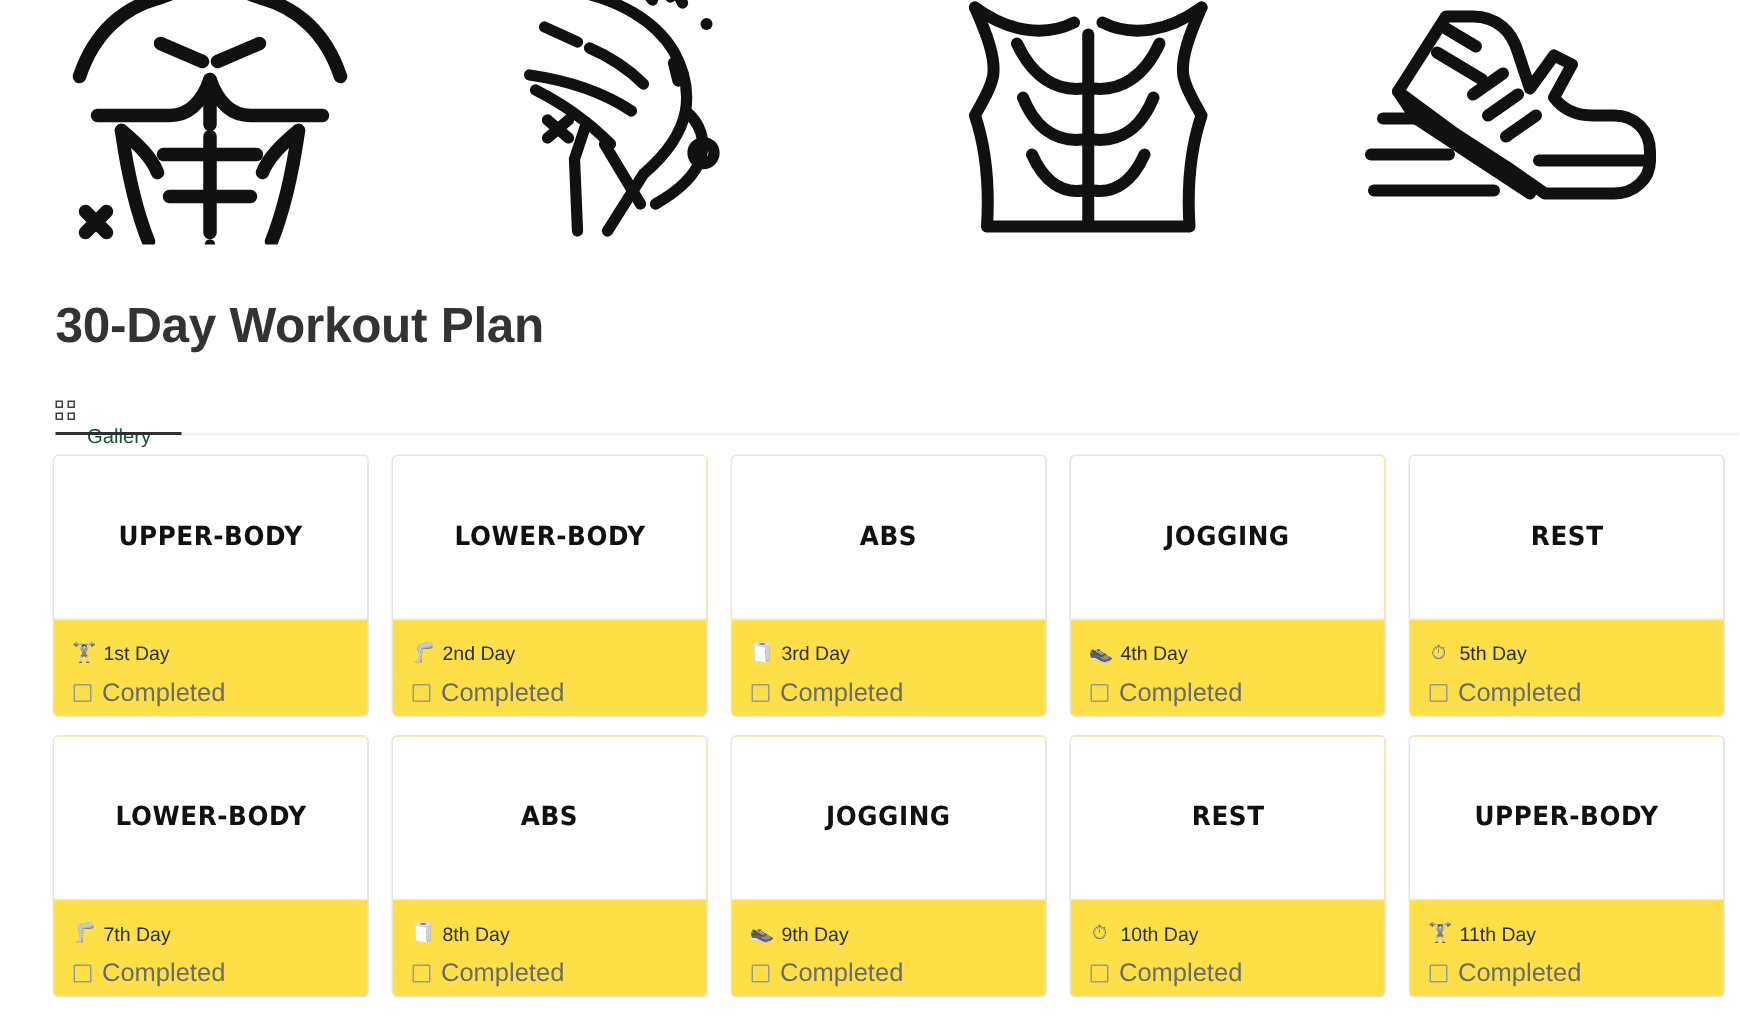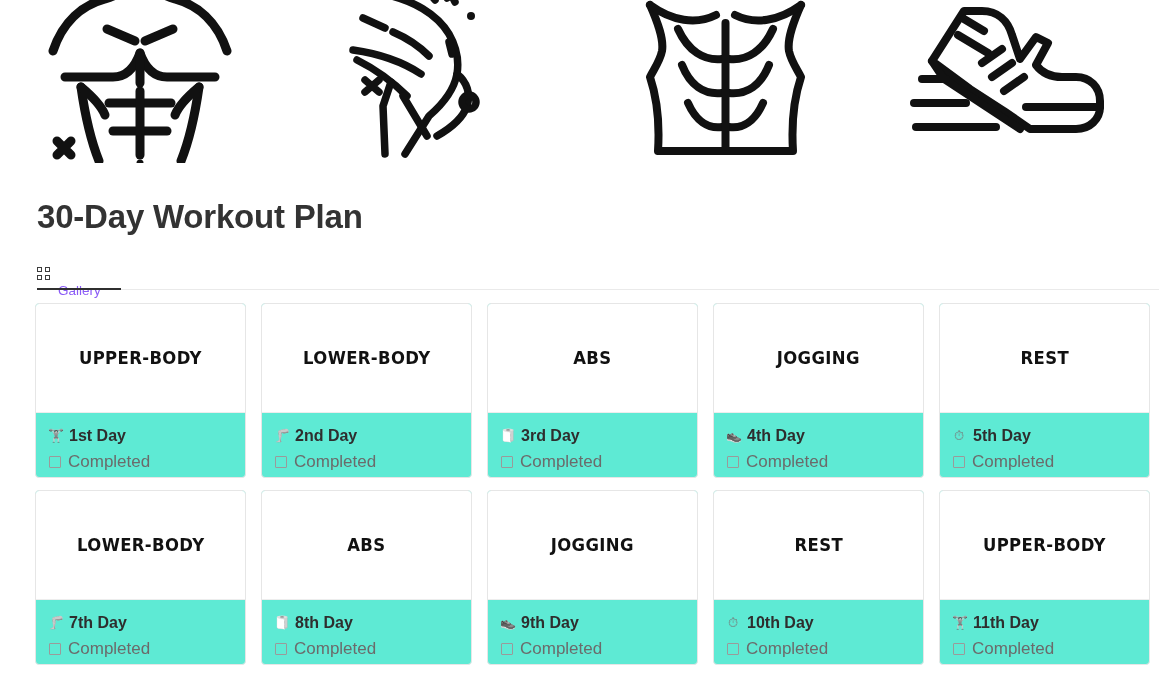--- a/index.html
+++ b/index.html
@@ -47,21 +47,21 @@
   }
   .tab {
     position: absolute; left: 0; top: 0;
     display: flex; align-items: center; gap: 7px;
     height: 32px; padding: 0 6px 0 0;
   }
   .tab-active-underline {
     position: absolute; left: 0; top: 30px; width: 84px; height: 2px;
     background: #2f2f2f;
   }
-  .tab-label { font-size: 13.5px; color: #8b5cf6; margin-top: 32px; }
+  .tab-label { font-size: 13.5px; color: #14532d; margin-top: 32px; }
   .grid-icon { width: 14px; height: 14px; position: relative; display:block; }
   .grid-icon i {
     position: absolute; width: 5px; height: 5px;
     border: 1.3px solid #3d3d3d; display:block;
   }
   .grid-icon i:nth-child(1){ left:0; top:0; }
   .grid-icon i:nth-child(2){ left:8px; top:0; }
   .grid-icon i:nth-child(3){ left:0; top:8px; }
   .grid-icon i:nth-child(4){ left:8px; top:8px; }
 
@@ -71,21 +71,21 @@
     width: 1090px;
     display: grid;
     grid-template-columns: repeat(5, 211px);
     column-gap: 15px;
     row-gap: 12px;
   }
   .card {
     width: 211px; height: 175px;
     border: 1px solid #e6e6e6;
     border-radius: 4px;
-    background: #5eead4;
+    background: #fde047;
     display: flex; flex-direction: column;
     overflow: hidden;
   }
   .card-media {
     flex: 0 0 109px;
     display: flex; align-items: center; justify-content: center;
     border-bottom: 1px solid #ededed;
     background: #fff;
   }
   .card-media-text {
@@ -106,21 +106,21 @@
     height: 19px;
   }
   .card-row.day { margin-bottom: 7px; }
   .day-emoji {
     font-family: "DejaVu Sans", sans-serif;
     font-size: 13px; line-height: 1;
     color: #777; filter: grayscale(1);
     width: 14px; text-align: center;
   }
   .day-label {
-    font-size: 16px; font-weight: bold; color: #2e2e2e;
+    font-size: 13px; font-weight: normal; color: #2e2e2e;
     white-space: nowrap;
   }
   .checkbox {
     width: 12px; height: 12px;
     border: 1.5px solid #9a9a9a;
     border-radius: 1px;
     flex: 0 0 auto;
     margin-left: 1px;
   }
   .check-label {

